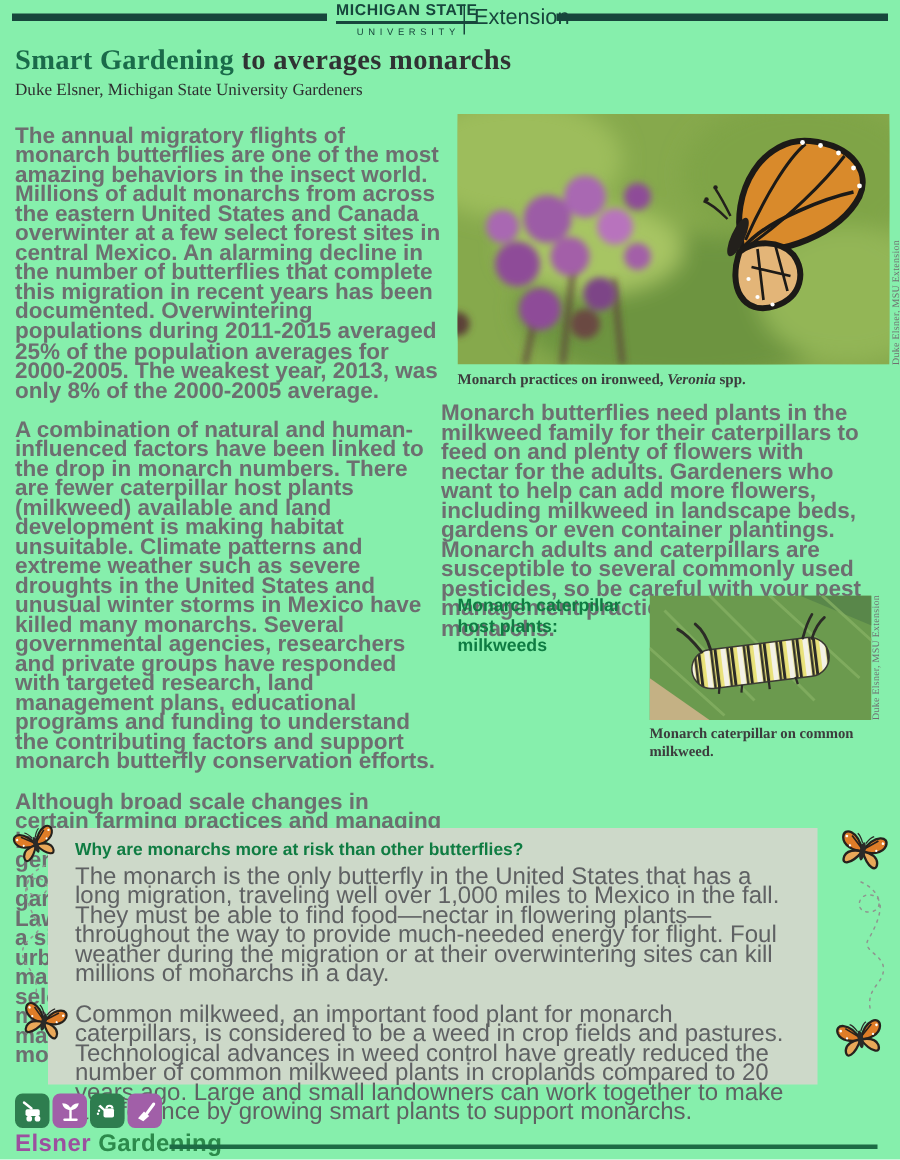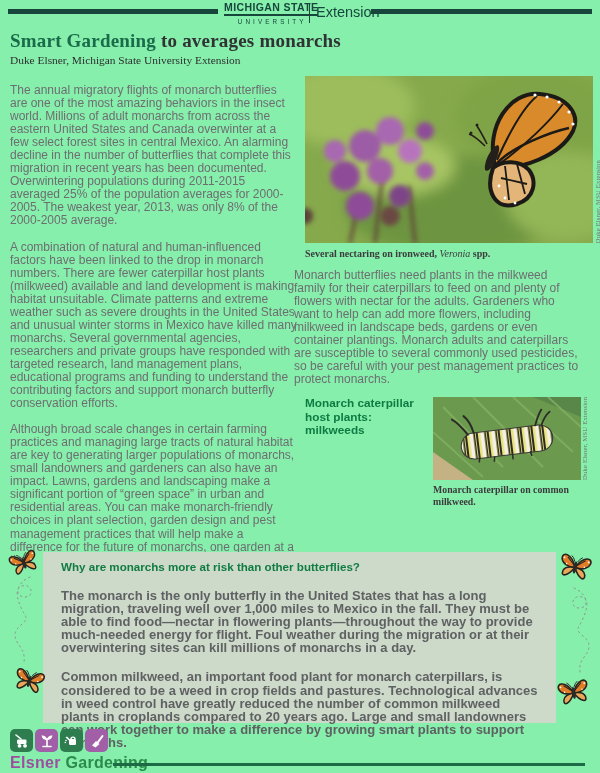--- a/index.html
+++ b/index.html
@@ -19,47 +19,47 @@
 
   
   .title{position:absolute;left:10px;top:30px;font-family:"Liberation Serif",serif;
          font-size:19px;font-weight:bold;color:#303233;letter-spacing:.2px;}
   .title .brand{color:#1a6b4a;text-align:center;}
   .byline{position:absolute;left:10px;top:54px;font-family:"Liberation Serif",serif;
           font-size:11.4px;color:#2e2f30;}
 
   
   .col-left{position:absolute;left:10px;top:84px;width:287px;}
-  p.body{font-size:12px;line-height:13.05px;color:#6d6e70;margin:0 0 13px 0;}
+  p.body{font-size:15px;line-height:13.05px;color:#6d6e70;margin:0 0 13px 0;font-weight:bold;}
 
   .photo1{position:absolute;left:305px;top:76px;width:288px;height:167px;}
   .credit-v{writing-mode:vertical-rl;transform:rotate(180deg);
             font-family:"Liberation Serif",serif;font-size:6.6px;color:#707070;
             letter-spacing:.2px;white-space:nowrap;}
   .credit1{position:absolute;left:594px;top:76px;height:167px;display:flex;align-items:flex-end;}
   .caption{font-family:"Liberation Serif",serif;font-size:10px;font-weight:600;
            color:#3c3c3d;line-height:11.5px;}
-  .caption .sp{font-style:italic;font-weight:400;}
+  .caption .sp{font-style:italic;font-weight:700;}
   .caption1{position:absolute;left:305px;top:248px;width:288px;}
   .col-right{position:absolute;left:294px;top:269px;width:288px;}
 
   
   .subsection{position:absolute;left:305px;top:397px;width:288px;}
   .float-photo{float:right;width:160px;margin-left:5px;margin-bottom:21px;}
   .photo2-row{display:flex;}
   .photo2-row svg{display:block;}
   .caption2{width:148px;margin-top:4px;font-size:9.8px;}
   h3.green{font-size:11.8px;line-height:13.5px;font-weight:bold;color:#0e7c42;
            margin:0 0 5px 0;}
 
   
-  .callout{position:absolute;left:43px;top:552px;width:513px;height:171px;
+  .callout{position:absolute;left:32px;top:552px;width:513px;height:171px;
            background:#cdd9c9;box-sizing:border-box;padding:8px 18px 0 18px;}
   .callout .c-title{font-size:11.6px;font-weight:bold;color:#0f7c42;margin:0 0 5px 0;}
-  .callout p.c-body{font-size:13px;line-height:13.1px;color:#5f6163;margin:16px 0 13px 0;font-weight:bold;}
+  .callout p.c-body{font-size:16px;line-height:13.1px;color:#5f6163;margin:5px 0 13px 0;}
 
   
   .deco{position:absolute;}
   .trail{stroke:#8f958f;stroke-width:1;fill:none;stroke-dasharray:1.5 3.5;stroke-linecap:round;}
 
   
   .footer-logo{position:absolute;left:10px;top:729px;}
   .tiles{display:flex;gap:2px;}
   .tile{width:23px;height:23px;border-radius:5px;display:flex;align-items:center;justify-content:center;}
   .tile.green{background:#2e7d4f;}
@@ -96,21 +96,21 @@
   <div class="hbar left"></div>
   <div class="wordmark">
     <div class="top">MICHIGAN STATE</div>
     <div class="bottom">UNIVERSITY</div>
   </div>
   <div class="hdr-divider"></div>
   <div class="extension">Extension</div>
   <div class="hbar right"></div>
 
   <div class="title"><span class="brand">Smart Gardening</span><span> to averages monarchs</span></div>
-  <div class="byline">Duke Elsner, Michigan State University Extension</div>
+  <div class="byline">Duke Elsner, Michigan State University Gardeners</div>
 
   <div class="col-left">
     <p class="body">The annual migratory flights of monarch butterflies are one of the most amazing behaviors in the insect world. Millions of adult monarchs from across the eastern United States and Canada overwinter at a few select forest sites in central Mexico. An alarming decline in the number of butterflies that complete this migration in recent years has been documented. Overwintering populations during 2011-2015 averaged 25% of the population averages for 2000-2005. The weakest year, 2013, was only 8% of the 2000-2005 average.</p>
     <p class="body">A combination of natural and human-influenced factors have been linked to the drop in monarch numbers. There are fewer caterpillar host plants (milkweed) available and land development is making habitat unsuitable. Climate patterns and extreme weather such as severe droughts in the United States and unusual winter storms in Mexico have killed many monarchs. Several governmental agencies, researchers and private groups have responded with targeted research, land management plans, educational programs and funding to understand the contributing factors and support monarch butterfly conservation efforts.</p>
     <p class="body">Although broad scale changes in certain farming practices and managing large tracts of natural habitat are key to generating larger populations of monarchs, small landowners and gardeners can also have an impact. Lawns, gardens and landscaping make a significant portion of “green space” in urban and residential areas. You can make monarch-friendly choices in plant selection, garden design and pest management practices that will help make a difference for the future of monarchs, one garden at a time.</p>
   </div>
 
   <div class="photo1">
     <svg width="288" height="167" viewBox="0 0 288 167">
       <defs>
@@ -170,21 +170,21 @@
         <ellipse cx="27" cy="72" rx="4.5" ry="14" transform="rotate(25 27 72)" fill="#23201c"></ellipse>
         <path d="M20,60 Q10,50 4,48 M22,58 Q16,46 12,40" stroke="#23201c" stroke-width="1.6" fill="none"></path>
         <circle cx="6" cy="47" r="1.5" fill="#23201c"></circle>
           <circle cx="12" cy="39" r="1.5" fill="#23201c"></circle>
       </g>
     </svg>
   </div>
   <div class="credit1">
     <span class="credit-v">Duke Elsner, MSU Extension</span>
   </div>
-  <div class="caption1 caption"><span>Several nectaring on ironweed, </span><span class="sp">Veronia</span><span> spp.</span></div>
+  <div class="caption1 caption"><span>Monarch practices on ironweed, </span><span class="sp">Veronia</span><span> spp.</span></div>
 
   <div class="col-right">
     <p class="body">Monarch butterflies need plants in the milkweed family for their caterpillars to feed on and plenty of flowers with nectar for the adults. Gardeners who want to help can add more flowers, including milkweed in landscape beds, gardens or even container plantings. Monarch adults and caterpillars are susceptible to several commonly used pesticides, so be careful with your pest management practices to protect monarchs.</p>
   </div>
 
   <div class="subsection">
     <div class="float-photo">
       <div class="photo2-row">
         <svg width="148" height="83" viewBox="0 0 148 83">
           <rect width="148" height="83" fill="#6b9a4e"></rect>

